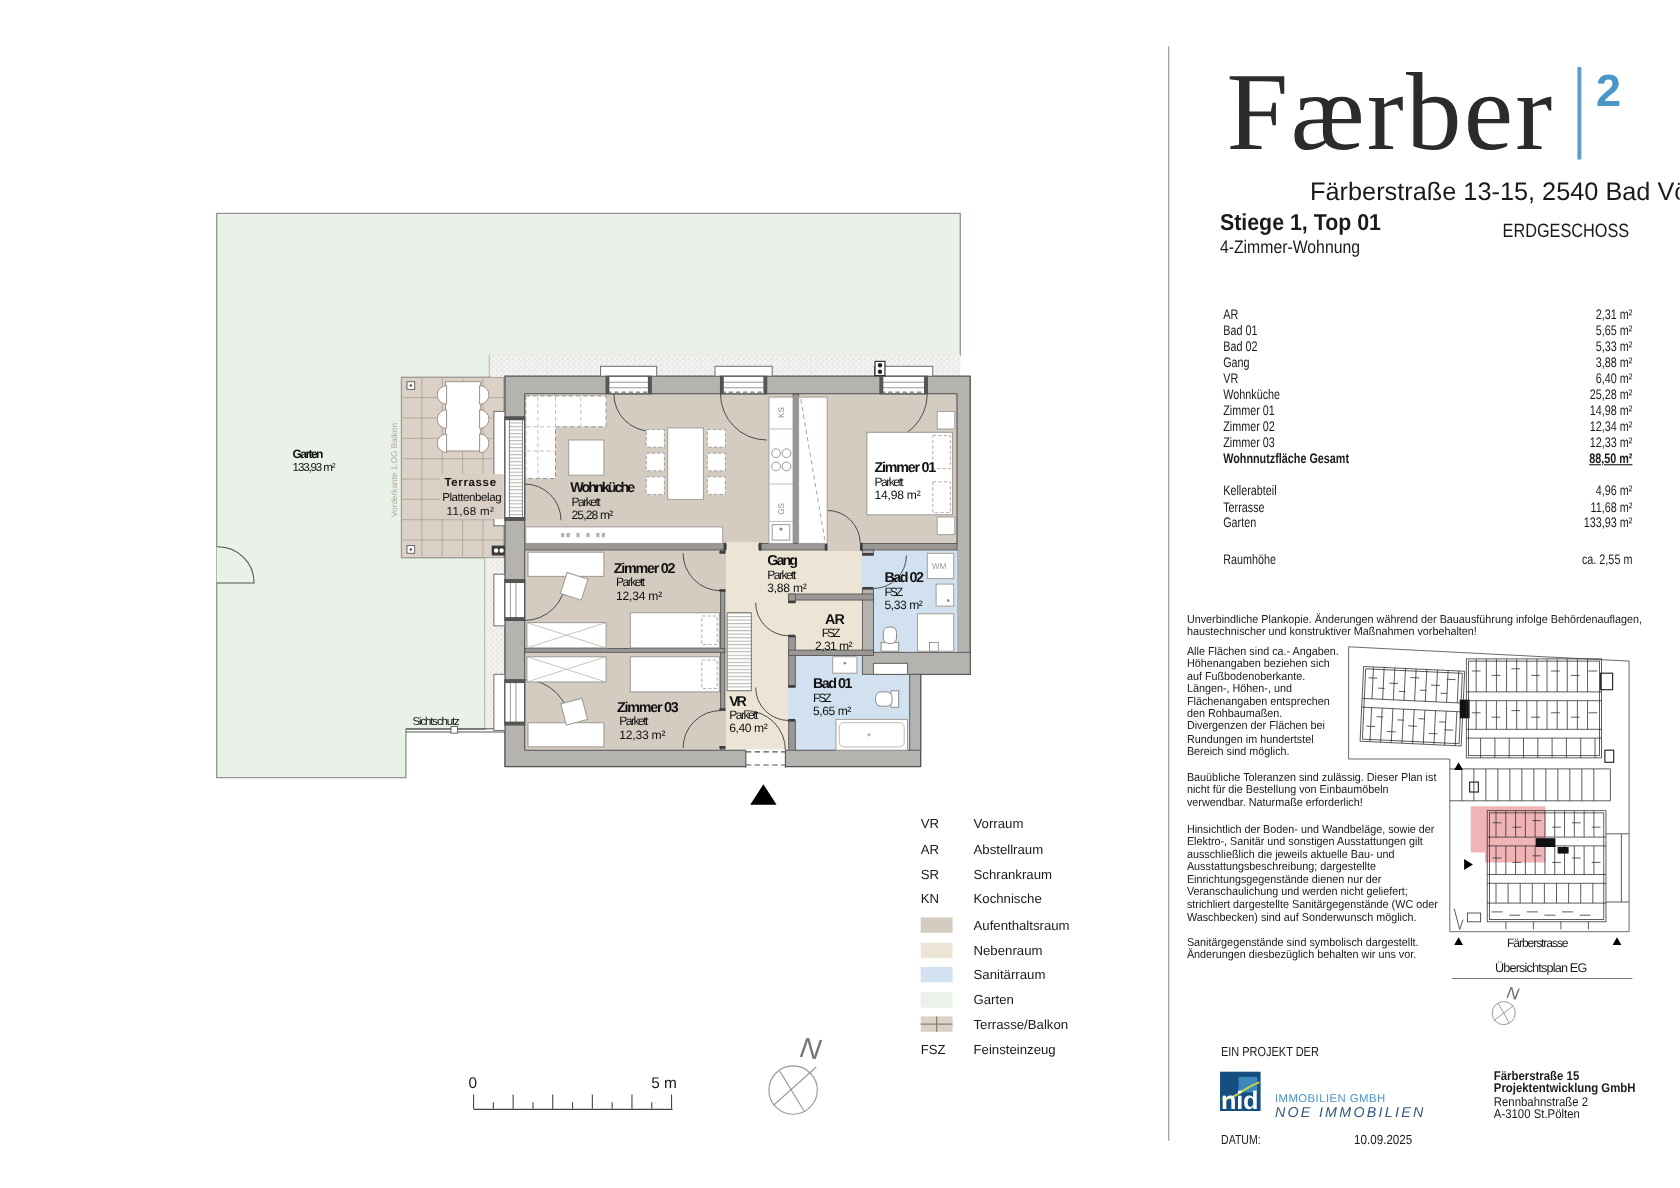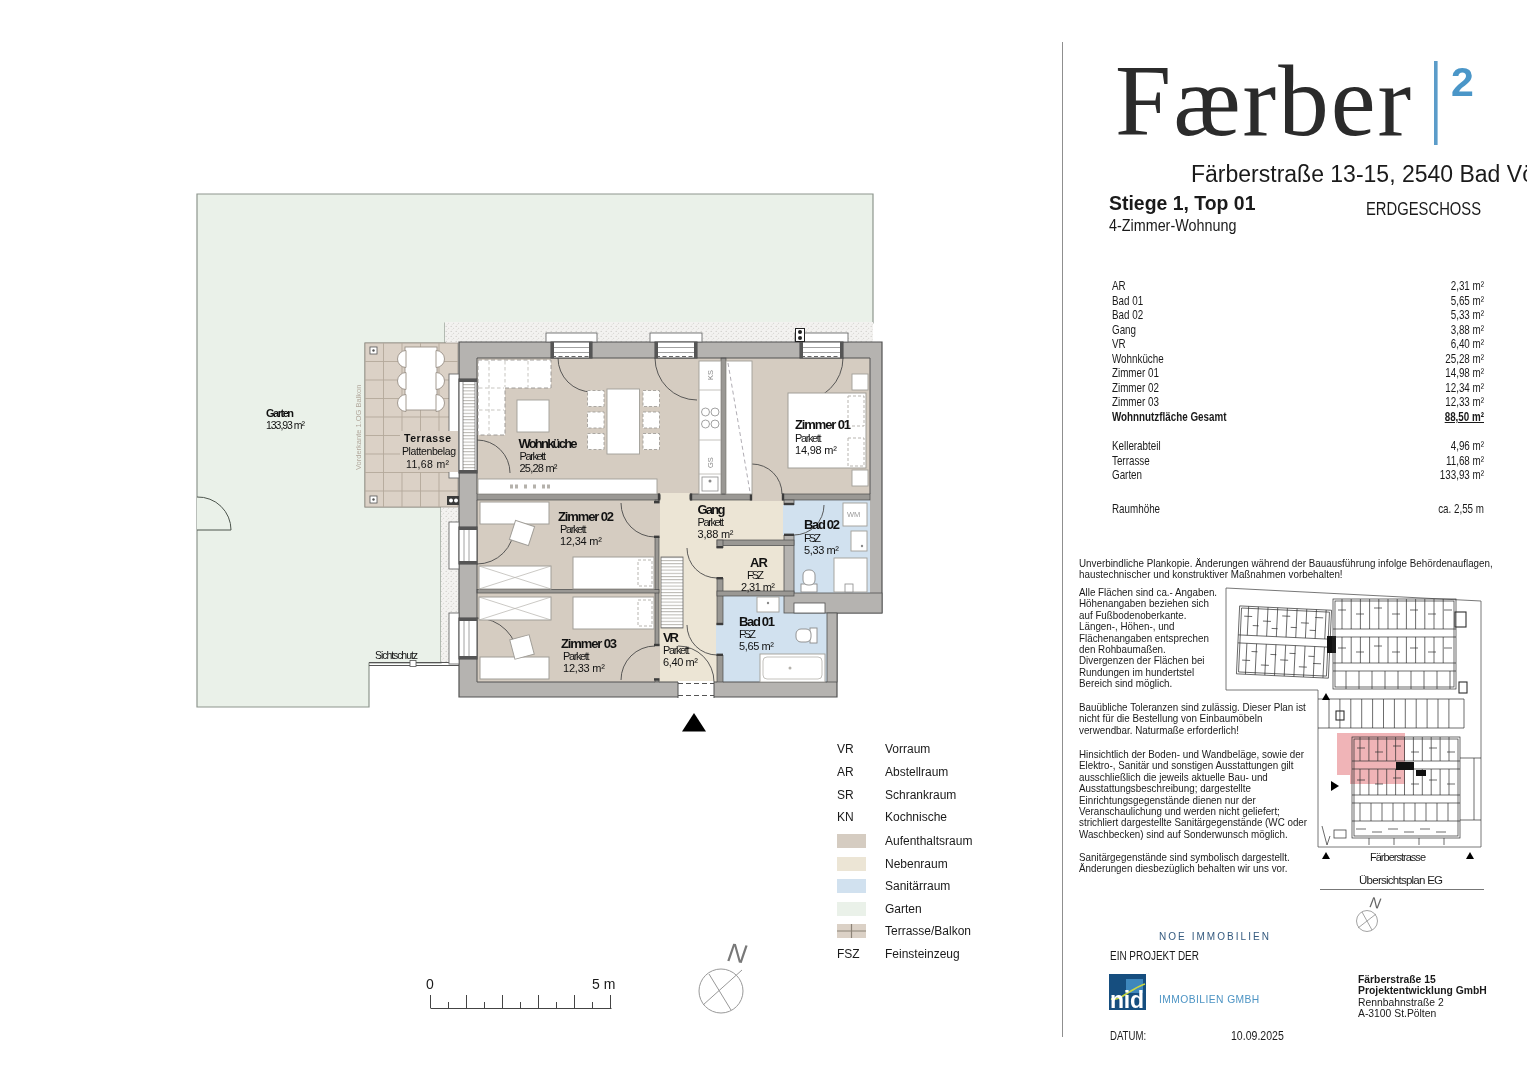--- a/index.html
+++ b/index.html
@@ -725,19 +725,19 @@
 
 <div class="abs cx" style="left:1110px;top:949px;font-size:12px;transform:scale(0.83,1);">EIN PROJEKT DER</div>
 
 <svg class="abs" style="left:1109px;top:974px" width="180" height="40" viewBox="0 0 180 40">
 <rect x="0" y="0" width="37" height="36" fill="#164e7f"></rect>
 <rect x="17" y="5" width="17" height="14" fill="#3e87bd"></rect>
 <path d="M2,25 C10,26 15,21 22,17 C28,13.5 32,11 36,10" stroke="#c8d643" stroke-width="1.8" fill="none"></path>
 <text x="1" y="34" font-size="23" font-weight="bold" fill="#ffffff" textLength="34">nid</text>
 </svg>
 
-<div class="abs cx" style="left:1159px;top:931px;font-size:10px;letter-spacing:2.05px;color:#33597e;">NOE IMMOBILIEN</div>
+<div class="abs cx" style="left:1159px;top:1003px;font-size:13px;letter-spacing:2.05px;color:#33597e;font-style:italic;">NOE IMMOBILIEN</div>
 <div class="abs cx" style="left:1159px;top:993.5px;font-size:10.3px;letter-spacing:0.42px;color:#4d94c4;">IMMOBILIEN GMBH</div>
 
 <div class="abs cx" style="left:1110px;top:1029px;font-size:12px;transform:scale(0.8,1);">DATUM:</div>
 <div class="abs cx" style="left:1231px;top:1029px;font-size:12px;transform:scale(0.88,1);">10.09.2025</div>
 
 <div class="abs cx" style="left:1358px;top:974px;font-size:11.5px;line-height:11.4px;transform:scale(0.9,1);"><b>Färberstraße 15<br>Projektentwicklung GmbH</b><br>Rennbahnstraße 2<br>A-3100 St.Pölten</div>
 
 </body></html>

